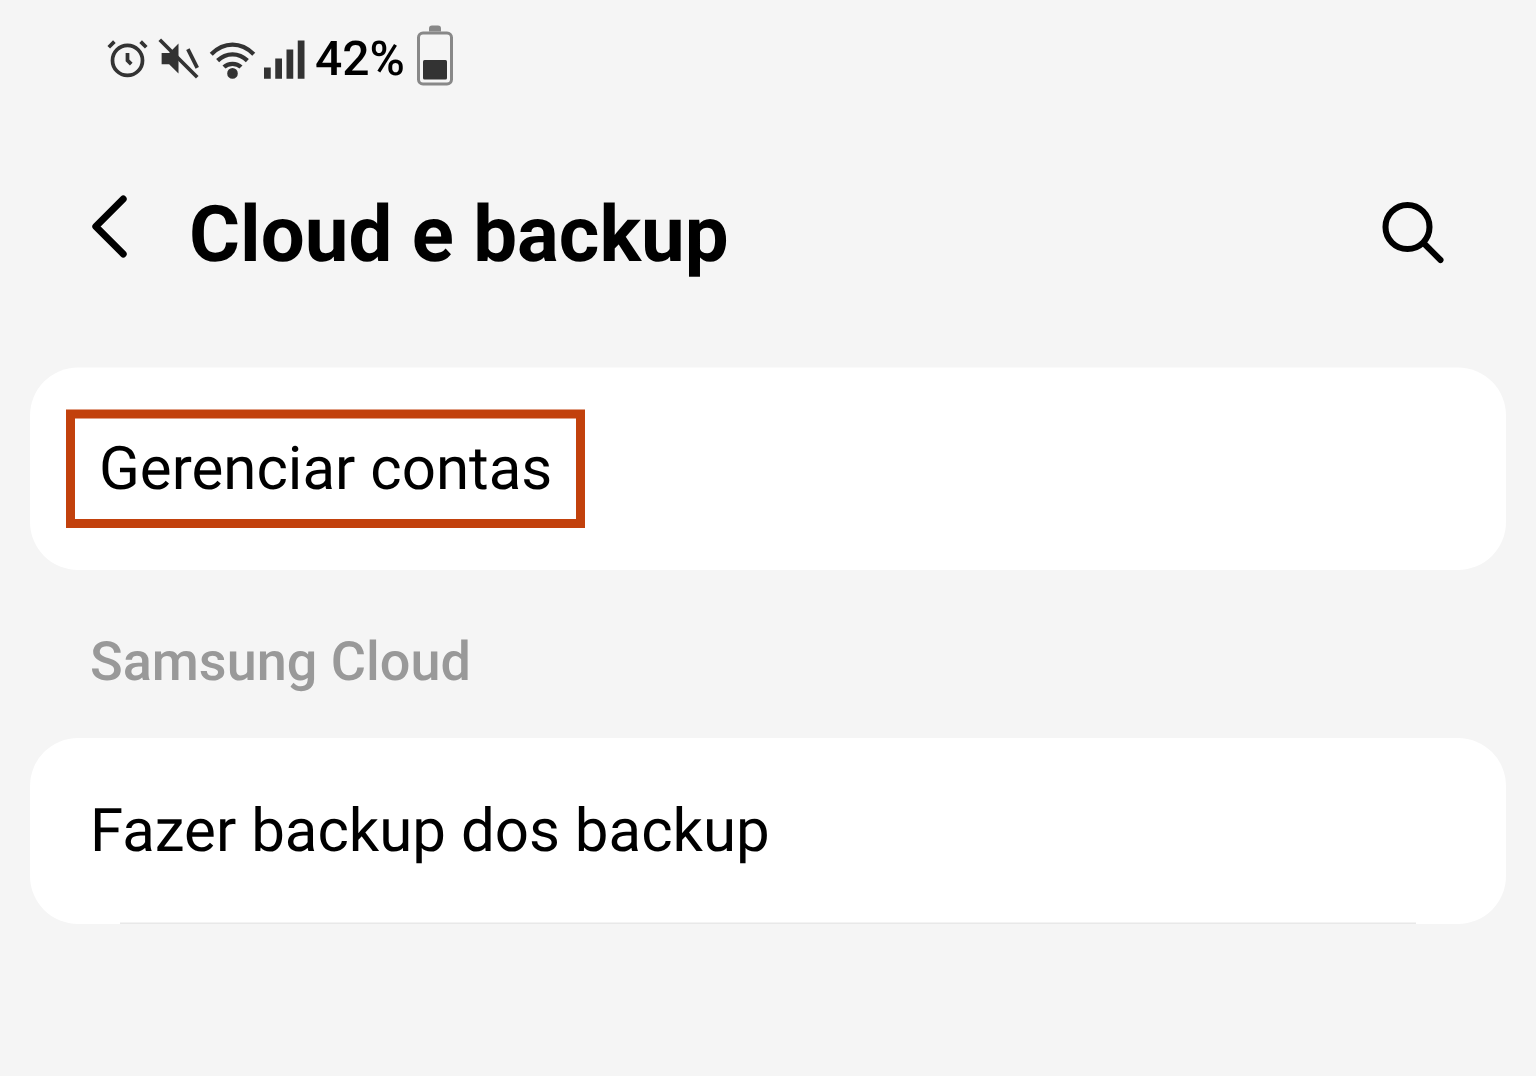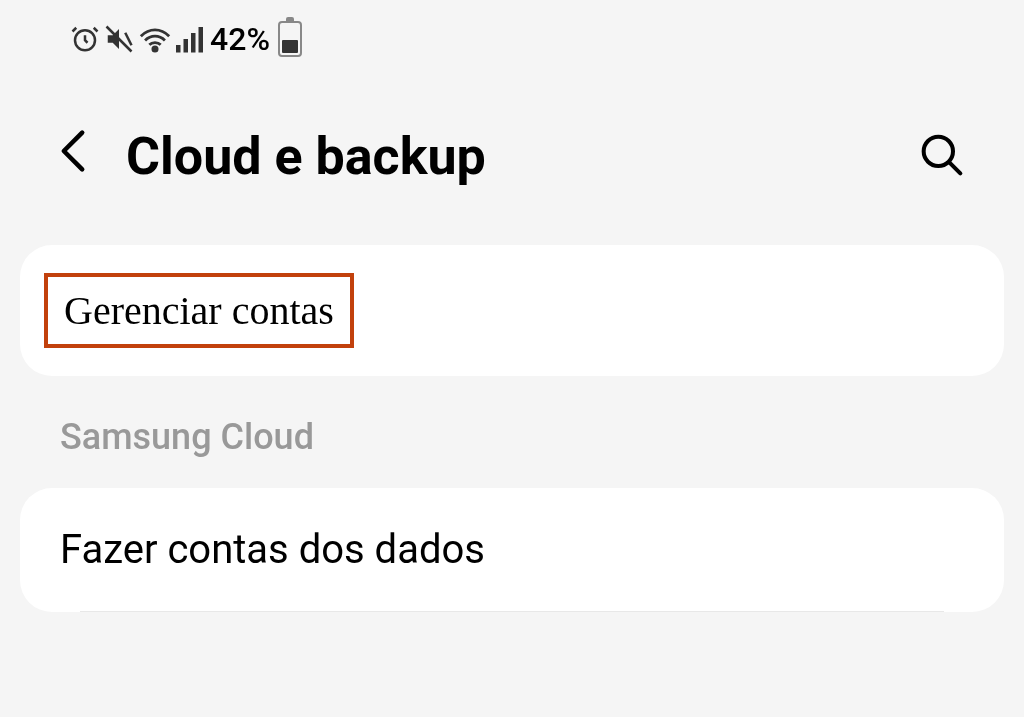--- a/index.html
+++ b/index.html
@@ -96,26 +96,25 @@
       padding: 0;
     }
     .list-item {
       padding: 38px 40px;
       font-size: 40px;
       font-weight: 400;
       cursor: pointer;
     }
     .highlighted {
       display: inline-block;
-      border: 4px solid #c2410c;
+      border: 6px solid #c2410c;
       padding: 10px 16px;
       margin-left: -16px;
       margin-top: -10px;
       margin-bottom: -10px;
-      font-family: Liberation Serif, serif;
     }
     .section-header {
       padding: 40px 48px 10px 60px;
       font-size: 36px;
       font-weight: 500;
       color: #999;
     }
     .divider {
       height: 1px;
       background: #e8e8e8;
@@ -179,15 +178,15 @@
 
 <div class="card">
   <div class="list-item">
     <span class="highlighted">Gerenciar contas</span>
   </div>
 </div>
 
 <div class="section-header">Samsung Cloud</div>
 
 <div class="card">
-  <div class="list-item">Fazer contas dos dados</div>
+  <div class="list-item">Fazer backup dos backup</div>
   <div class="divider"></div>
 </div>
 
 </body></html>

